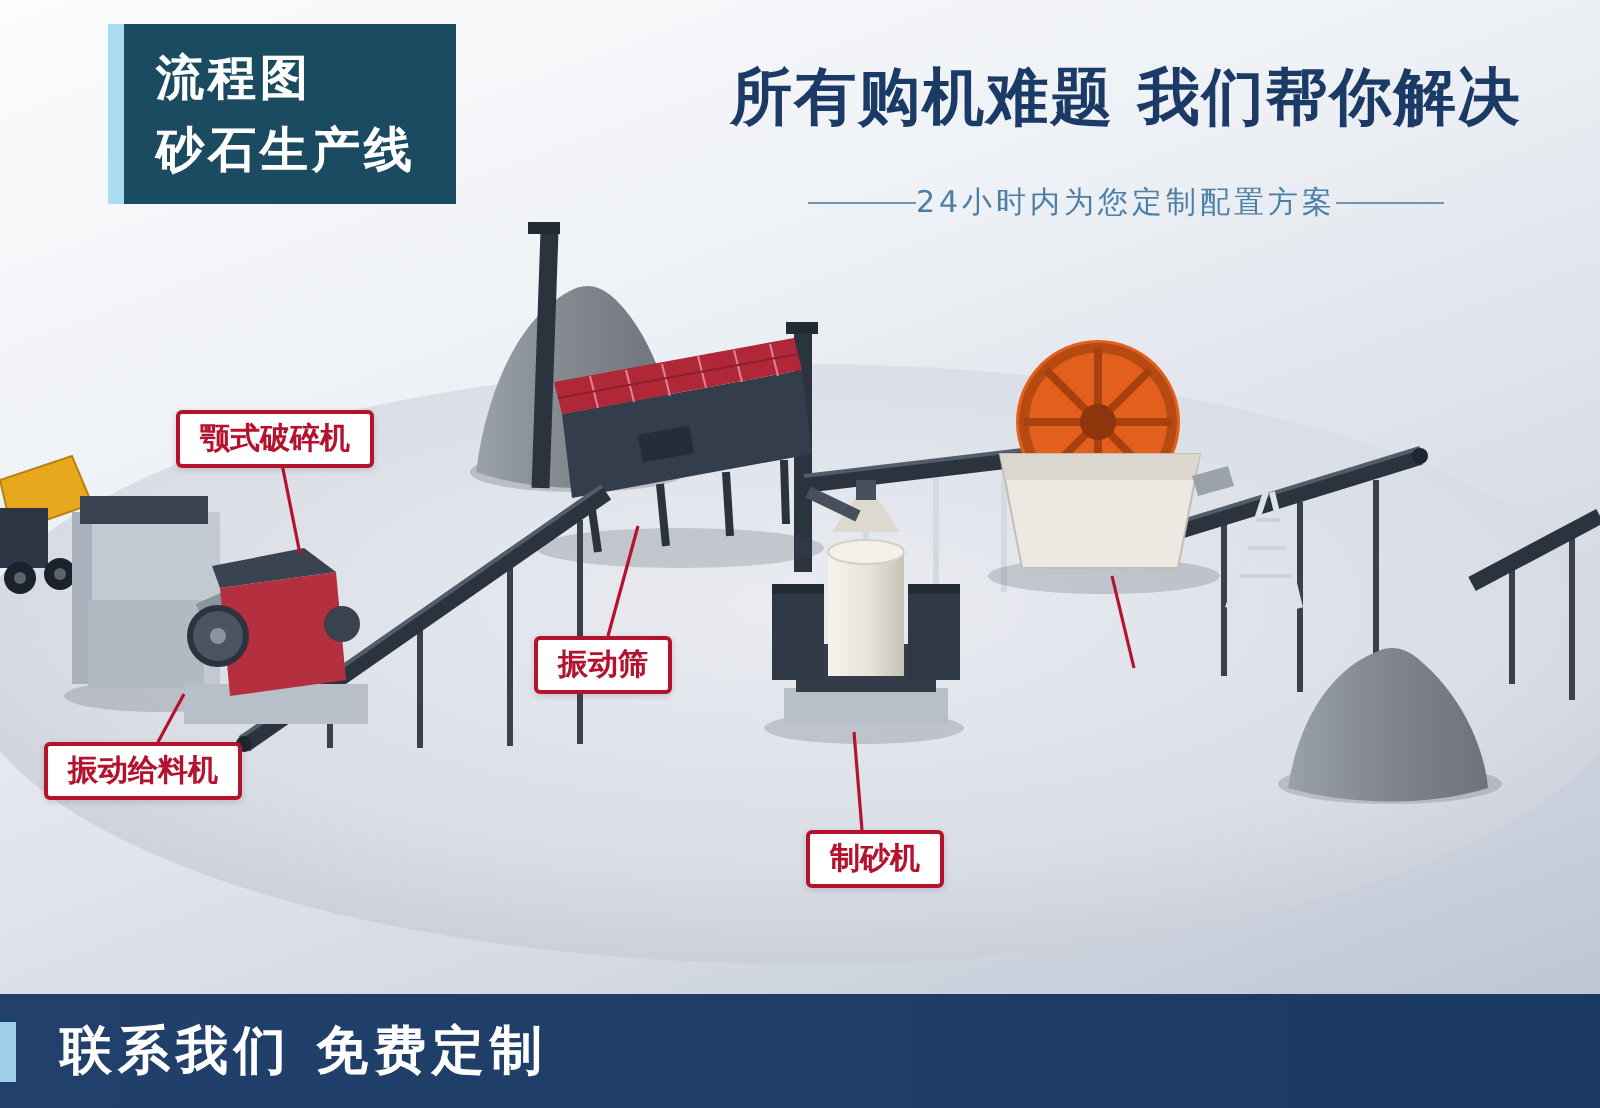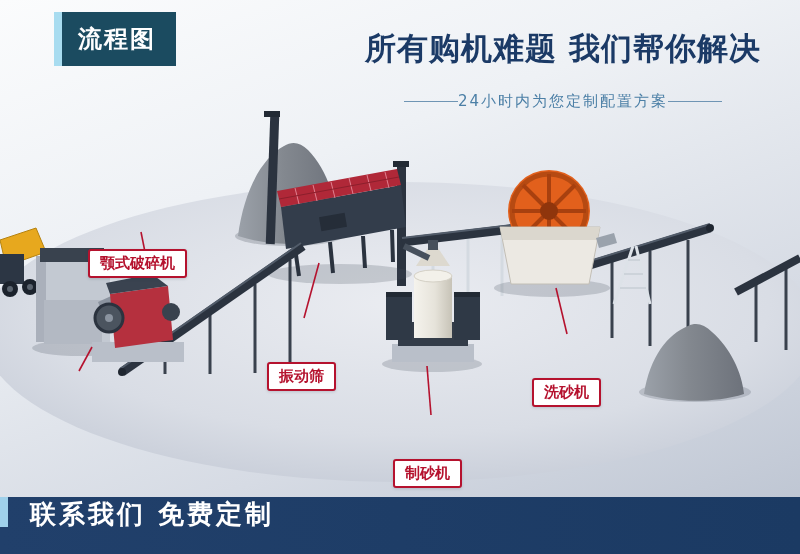--- a/index.html
+++ b/index.html
@@ -29,33 +29,32 @@
   }
   .subtitle-line{width:54px;height:1px;background:#6f95b4;}
   .subtitle-text{color:var(--subtitle-text,#4b7fa6);font-size:15px;letter-spacing:2px;}
 
   
   .machine-label{
     position:absolute;background:#fff;border:2px solid var(--label-red,#b5122e);
     color:var(--label-red,#b5122e);font-size:15px;font-weight:bold;
     padding:3px 10px;border-radius:3px;white-space:nowrap;
     box-shadow:0 1px 3px rgba(40,50,70,.18);
-    margin-top:44px;
   }
   .lbl-jaw{left:88px;top:205px;}
   .lbl-feeder{left:22px;top:371px;}
   .lbl-screen{left:267px;top:318px;text-align:right;}
-  .lbl-sandmaker{left:393px;top:415px;}
+  .lbl-sandmaker{left:403px;top:415px;}
   .lbl-washer{left:532px;top:334px;}
 
   
   .footer{
     position:absolute;left:0;bottom:0;width:800px;height:57px;
     background:linear-gradient(90deg,var(--footer-bg,#21406b) 0%,#1b3a63 100%);
-    display:flex;
+    display:flex;align-items:center;
   }
   .footer-accent{width:8px;height:30px;background:var(--footer-accent,#9fd0ea);margin-right:22px;}
   .footer-text{color:#fff;font-size:26px;font-weight:bold;letter-spacing:3px;}
 </style>
 </head>
 <body>
 
 <div class="page">
 
   <svg class="scene-svg" viewBox="0 0 800 554">
@@ -237,33 +236,34 @@
       <line x1="304" y1="318" x2="319" y2="263"></line>
       <line x1="431" y1="415" x2="427" y2="366"></line>
       <line x1="567" y1="334" x2="556" y2="288"></line>
     </g>
   </svg>
 
   <div class="badge">
     <div class="badge-accent"></div>
     <div class="badge-text">
       <div>流程图</div>
+      <div>砂石生产线</div>
     </div>
   </div>
 
   <div class="main-title">所有购机难题 我们帮你解决</div>
   <div class="subtitle-row">
     <div class="subtitle-line"></div>
     <div class="subtitle-text">24小时内为您定制配置方案</div>
     <div class="subtitle-line"></div>
   </div>
 
   <div class="machine-label lbl-jaw">颚式破碎机</div>
+  <div class="machine-label lbl-feeder">振动给料机</div>
   <div class="machine-label lbl-screen">振动筛</div>
   <div class="machine-label lbl-sandmaker">制砂机</div>
-  <div class="machine-label lbl-washer">洗砂机</div>
 
   <div class="footer">
     <div class="footer-accent"></div>
     <div class="footer-text">联系我们 免费定制</div>
   </div>
 
 </div>
 
 </body></html>

